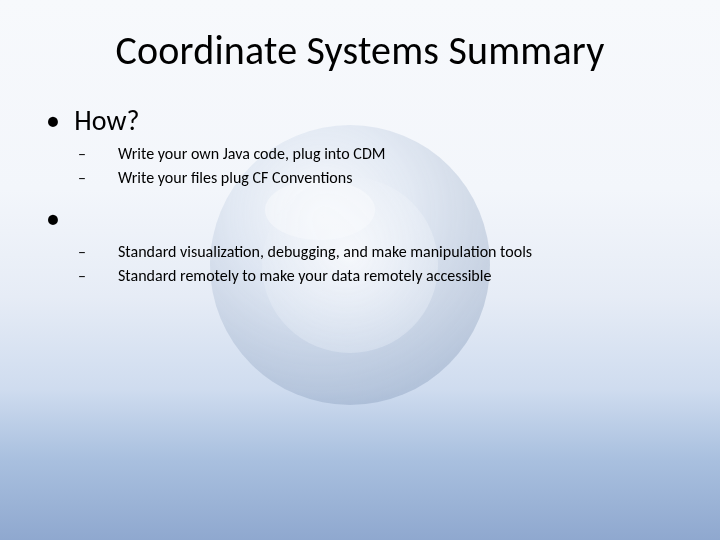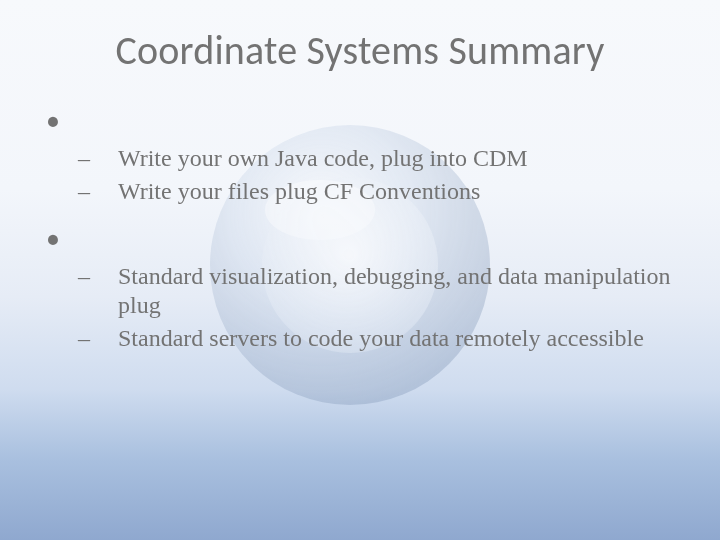--- a/index.html
+++ b/index.html
@@ -33,21 +33,21 @@
     z-index: 1;
     opacity: 0.6;
   }
   .content {
     position: relative;
     z-index: 2;
     padding: 18px 40px 0 40px;
     box-sizing: border-box;
     width: 100%;
     height: 100%;
-    color: #737373;
+    color: #000000;
   }
   h1 {
     font-size: 40px;
     font-weight: 400;
     text-align: center;
     margin: 8px 0 28px 0;
     letter-spacing: 0.2px;
   }
   ul.top {
     list-style: none;
@@ -63,26 +63,25 @@
     display: inline-block;
     width: 22px;
     margin-left: 2px;
   }
   ul.sub {
     list-style: none;
     padding: 0;
     margin: 6px 0 14px 54px;
   }
   ul.sub > li {
-    font-size: 24px;
+    font-size: 16px;
     line-height: 1.22;
     margin: 0 0 4px 0;
     text-indent: -20px;
     padding-left: 20px;
-    font-family: Liberation Serif, serif;
   }
   ul.sub > li::before {
     content: "–";
     display: inline-block;
     width: 20px;
   }
 </style>
 </head>
 <body>
 
@@ -104,25 +103,26 @@
     <circle cx="150" cy="150" r="140" fill="url(#rg)"></circle>
     <circle cx="150" cy="150" r="88" fill="url(#rh)"></circle>
     <ellipse cx="120" cy="95" rx="55" ry="30" fill="#ffffff" opacity="0.5"></ellipse>
   </svg>
 </div>
 
 <div class="content">
   <h1>Coordinate Systems Summary</h1>
   <ul class="top">
     <li>
+      <span>How?</span>
       <ul class="sub">
         <li>Write your own Java code, plug into CDM</li>
         <li>Write your files plug CF Conventions</li>
       </ul>
     </li>
     <li>
       <ul class="sub">
-        <li>Standard visualization, debugging, and data manipulation plug</li>
-        <li>Standard servers to code your data remotely accessible</li>
+        <li>Standard visualization, debugging, and make manipulation tools</li>
+        <li>Standard remotely to make your data remotely accessible</li>
       </ul>
     </li>
   </ul>
 </div>
 
 </body></html>

